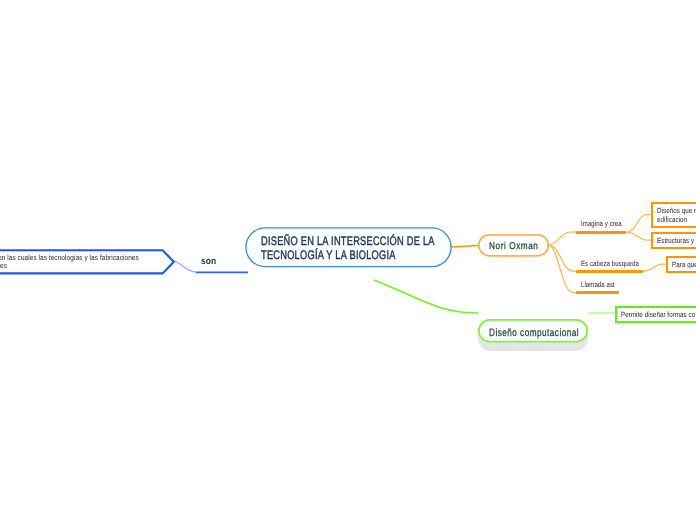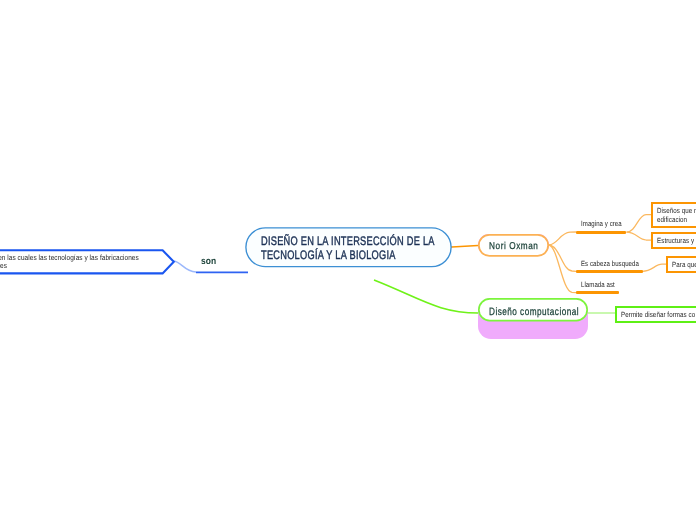--- a/index.html
+++ b/index.html
@@ -22,26 +22,26 @@
   #leftnode{left:-172px;top:249px;width:348px;height:26px;}
   #leftnode .txt{
     position:absolute;left:145.5px;top:5.1px;
     font-size:7.5px;color:#262626;line-height:7.7px;white-space:pre;letter-spacing:0.08px;
     transform:scaleX(0.86);transform-origin:0 0;
   }
 
   .reltext{position:absolute;white-space:nowrap;color:#1c4239;}
 
   
-  .pill{border-radius:13px;background:#f0abfc;}
+  .pill{border-radius:13px;background:#e5e5e5;}
   .pill .txt{position:absolute;white-space:pre;color:#1c4239;font-weight:700;}
   #dcomp .txt{font-weight:400;-webkit-text-stroke:0.25px #1c4239;}
   #nori .txt{font-weight:400;-webkit-text-stroke:0.25px #1c4239;}
   #nori{left:478px;top:233.8px;width:71px;height:22.7px;}
-  #dcomp{left:478px;top:298px;width:110px;height:41px;}
+  #dcomp{left:478px;top:319px;width:110px;height:32px;}
 
   
   .uline{position:absolute;}
   .uline .txt{position:absolute;left:5px;top:0;white-space:pre;font-size:7.5px;color:#262626;letter-spacing:0.08px;
     transform:scaleX(0.81);transform-origin:0 0;}
   .uline .bar{position:absolute;left:0;height:2.6px;background:#fc9502;border-radius:1px;}
 
   
   .boxnode{position:absolute;box-sizing:border-box;background:#ffffff;}
   .boxnode .txt{position:absolute;font-size:7.5px;color:#262626;line-height:9.4px;white-space:pre;letter-spacing:0.1px;

